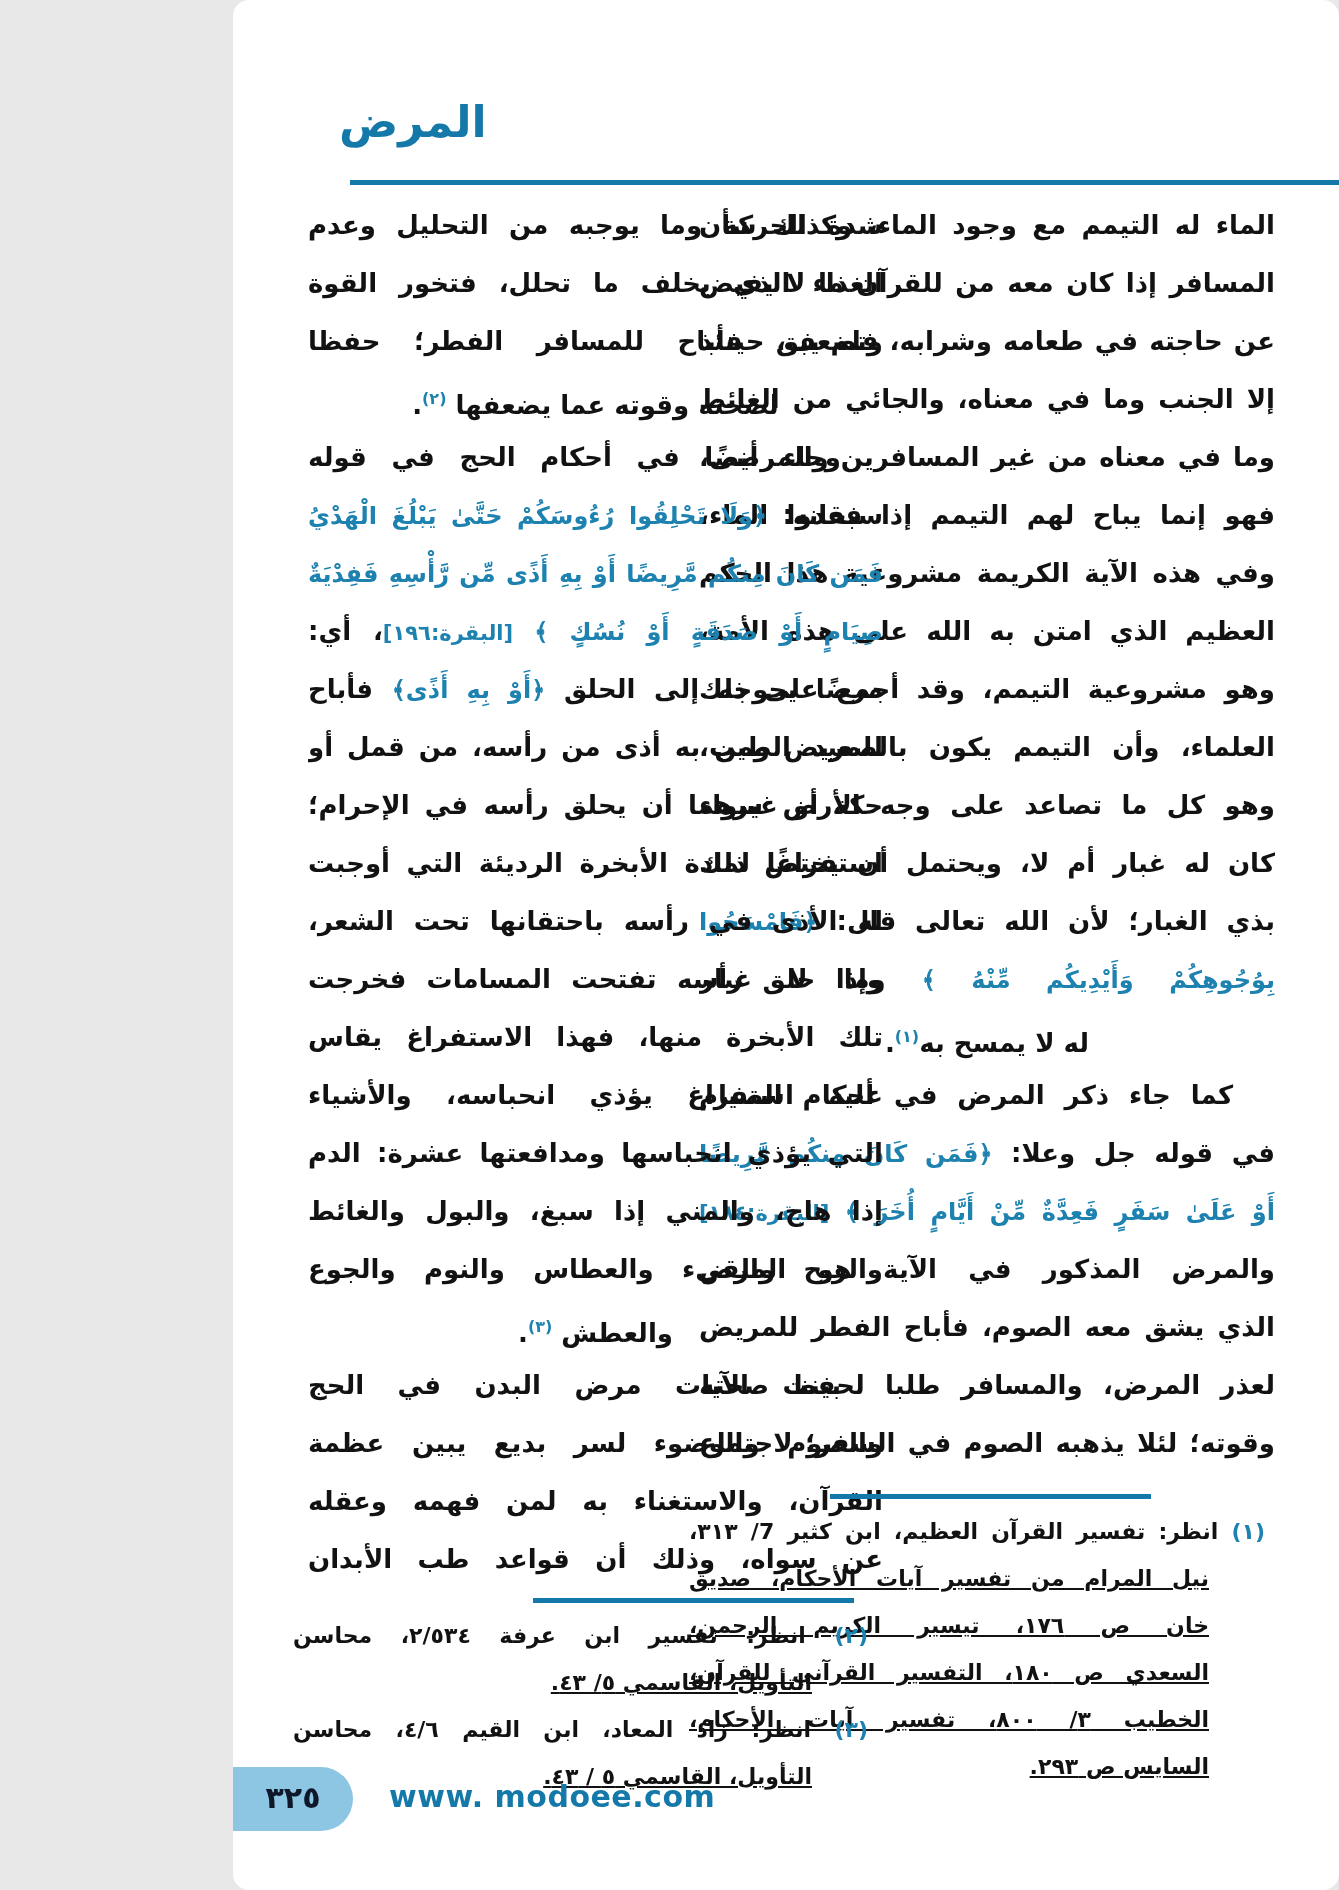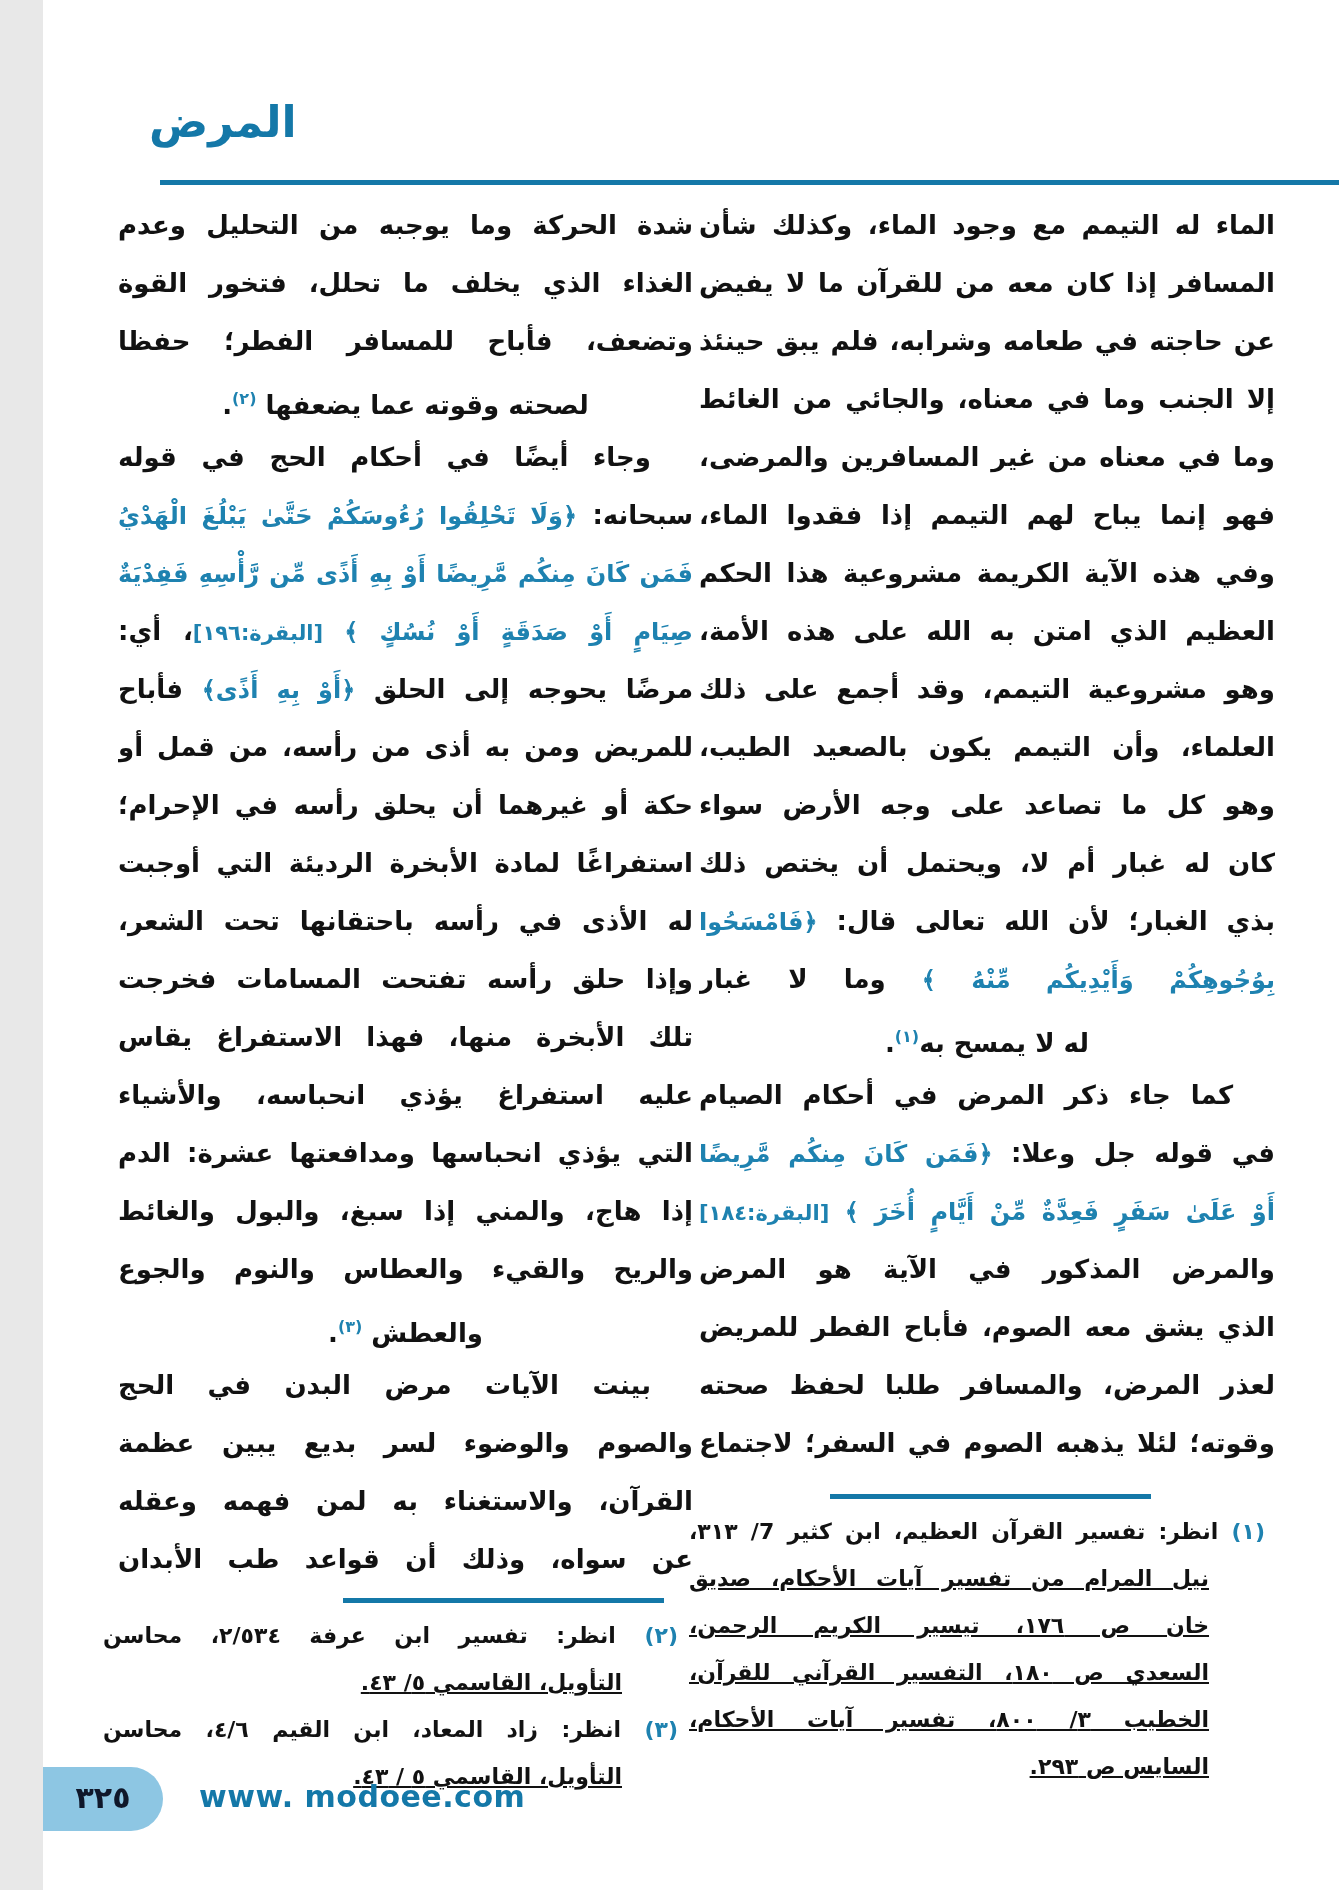--- a/index.html
+++ b/index.html
@@ -4,25 +4,26 @@
 <style>
   :root{
     --accent:#1478A8;
     --quran:#1E82B0;
     --badge:#8DC6E3;
     --ink:#121212;
   }
   html,body{margin:0;padding:0;background:#e8e8e8;}
   .page{
     position:relative;
-    width:1296px;height:1890px;
+    width:1106px;height:1890px;
     background:#ffffff;
     overflow:hidden;
     direction:rtl;
     font-family:"DejaVu Sans", sans-serif;
+    border-radius:16px;
   }
   .title{
     position:absolute;top:96px;left:106px;
     font-size:44px;font-weight:bold;color:var(--accent);
   }
   .header-rule{
     position:absolute;top:180px;left:117px;width:1221px;height:5px;
     background:var(--accent);
   }
   .col{position:absolute;top:196px;}

